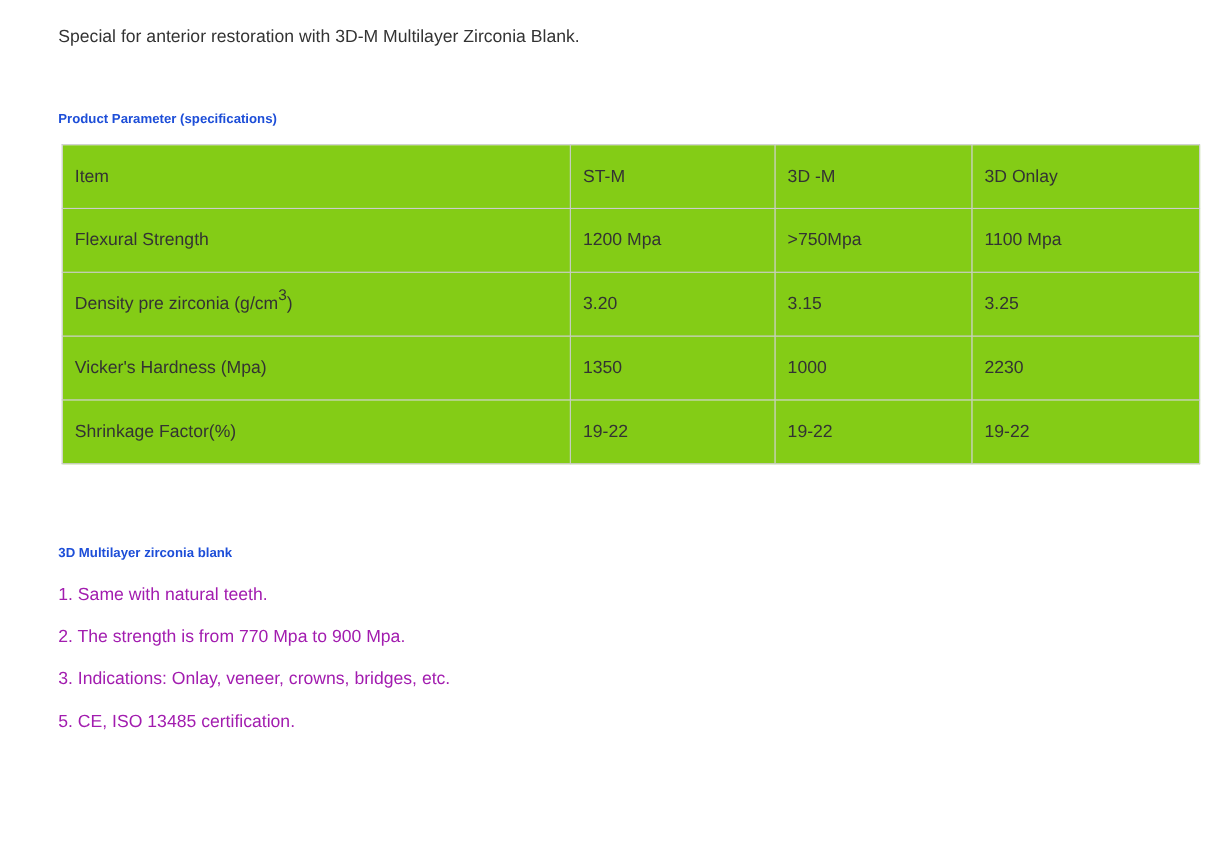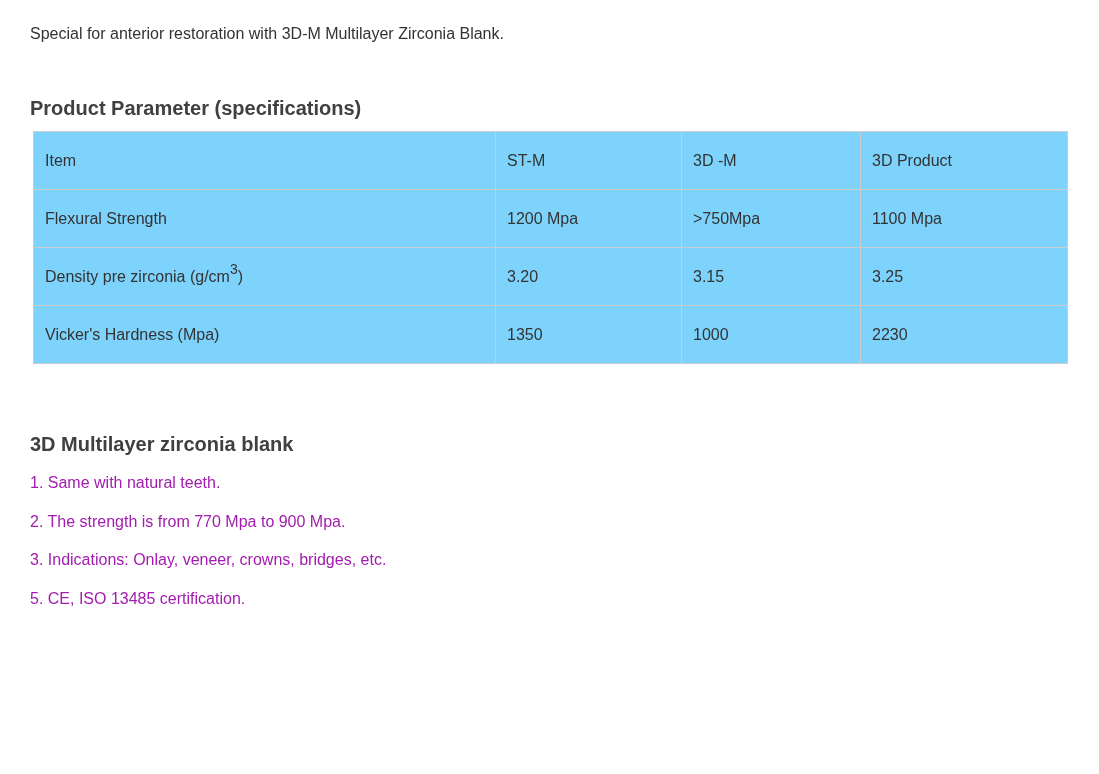--- a/index.html
+++ b/index.html
@@ -6,50 +6,51 @@
   html, body {
     width: 1099px;
     height: 774px;
     background: #ffffff;
     font-family: "Liberation Sans", sans-serif;
     color: #333333;
     overflow: hidden;
   }
   .page {
     padding: 24px 30px 0 30px;
+    margin-left: 23px;
   }
   .intro {
     font-size: 16px;
     line-height: 19px;
     color: #333333;
   }
   .section-title {
-    font-size: 20px;
+    font-size: 12px;
     line-height: 19px;
     font-weight: bold;
-    color: #404040;
+    color: #1d4ed8;
   }
   .title-1 {
     margin-top: 56px;
   }
   .spec-table {
     margin-top: 13px;
     margin-left: 3px;
     width: 1034px;
     border-collapse: collapse;
     table-layout: fixed;
   }
   .spec-table td {
     border: 1px solid #cccccc;
     height: 58px;
     vertical-align: middle;
     padding: 0 6px 0 11px;
     font-size: 16px;
     color: #333333;
-    background: #7dd3fc;
+    background: #84cc16;
   }
   .spec-table sup {
     font-size: 14px;
     position: relative;
     top: -1px;
     vertical-align: super;
     line-height: 0;
   }
   .title-2 {
     margin-top: 71px;
@@ -79,40 +80,46 @@
       <col style="width:462px">
       <col style="width:186px">
       <col style="width:179px">
       <col style="width:207px">
     </colgroup>
     <tbody>
       <tr>
         <td>Item</td>
         <td>ST-M</td>
         <td>3D -M</td>
-        <td>3D Product</td>
+        <td>3D Onlay</td>
       </tr>
       <tr>
         <td>Flexural Strength</td>
         <td>1200 Mpa</td>
         <td>&gt;750Mpa</td>
         <td>1100 Mpa</td>
       </tr>
       <tr>
         <td><span>Density pre zirconia (g/cm</span><sup>3</sup><span>)</span></td>
         <td>3.20</td>
         <td>3.15</td>
         <td>3.25</td>
       </tr>
       <tr>
         <td>Vicker's Hardness (Mpa)</td>
         <td>1350</td>
         <td>1000</td>
         <td>2230</td>
       </tr>
+      <tr>
+        <td>Shrinkage Factor(%)</td>
+        <td>19-22</td>
+        <td>19-22</td>
+        <td>19-22</td>
+      </tr>
     </tbody>
   </table>
 
   <h3 class="section-title title-2">3D Multilayer zirconia blank</h3>
 
   <ul class="feature-list">
     <li>1. Same with natural teeth.</li>
     <li>2. The strength is from 770 Mpa to 900 Mpa.</li>
     <li>3. Indications: Onlay, veneer, crowns, bridges, etc.</li>
     <li>5. CE, ISO 13485 certification.</li>

